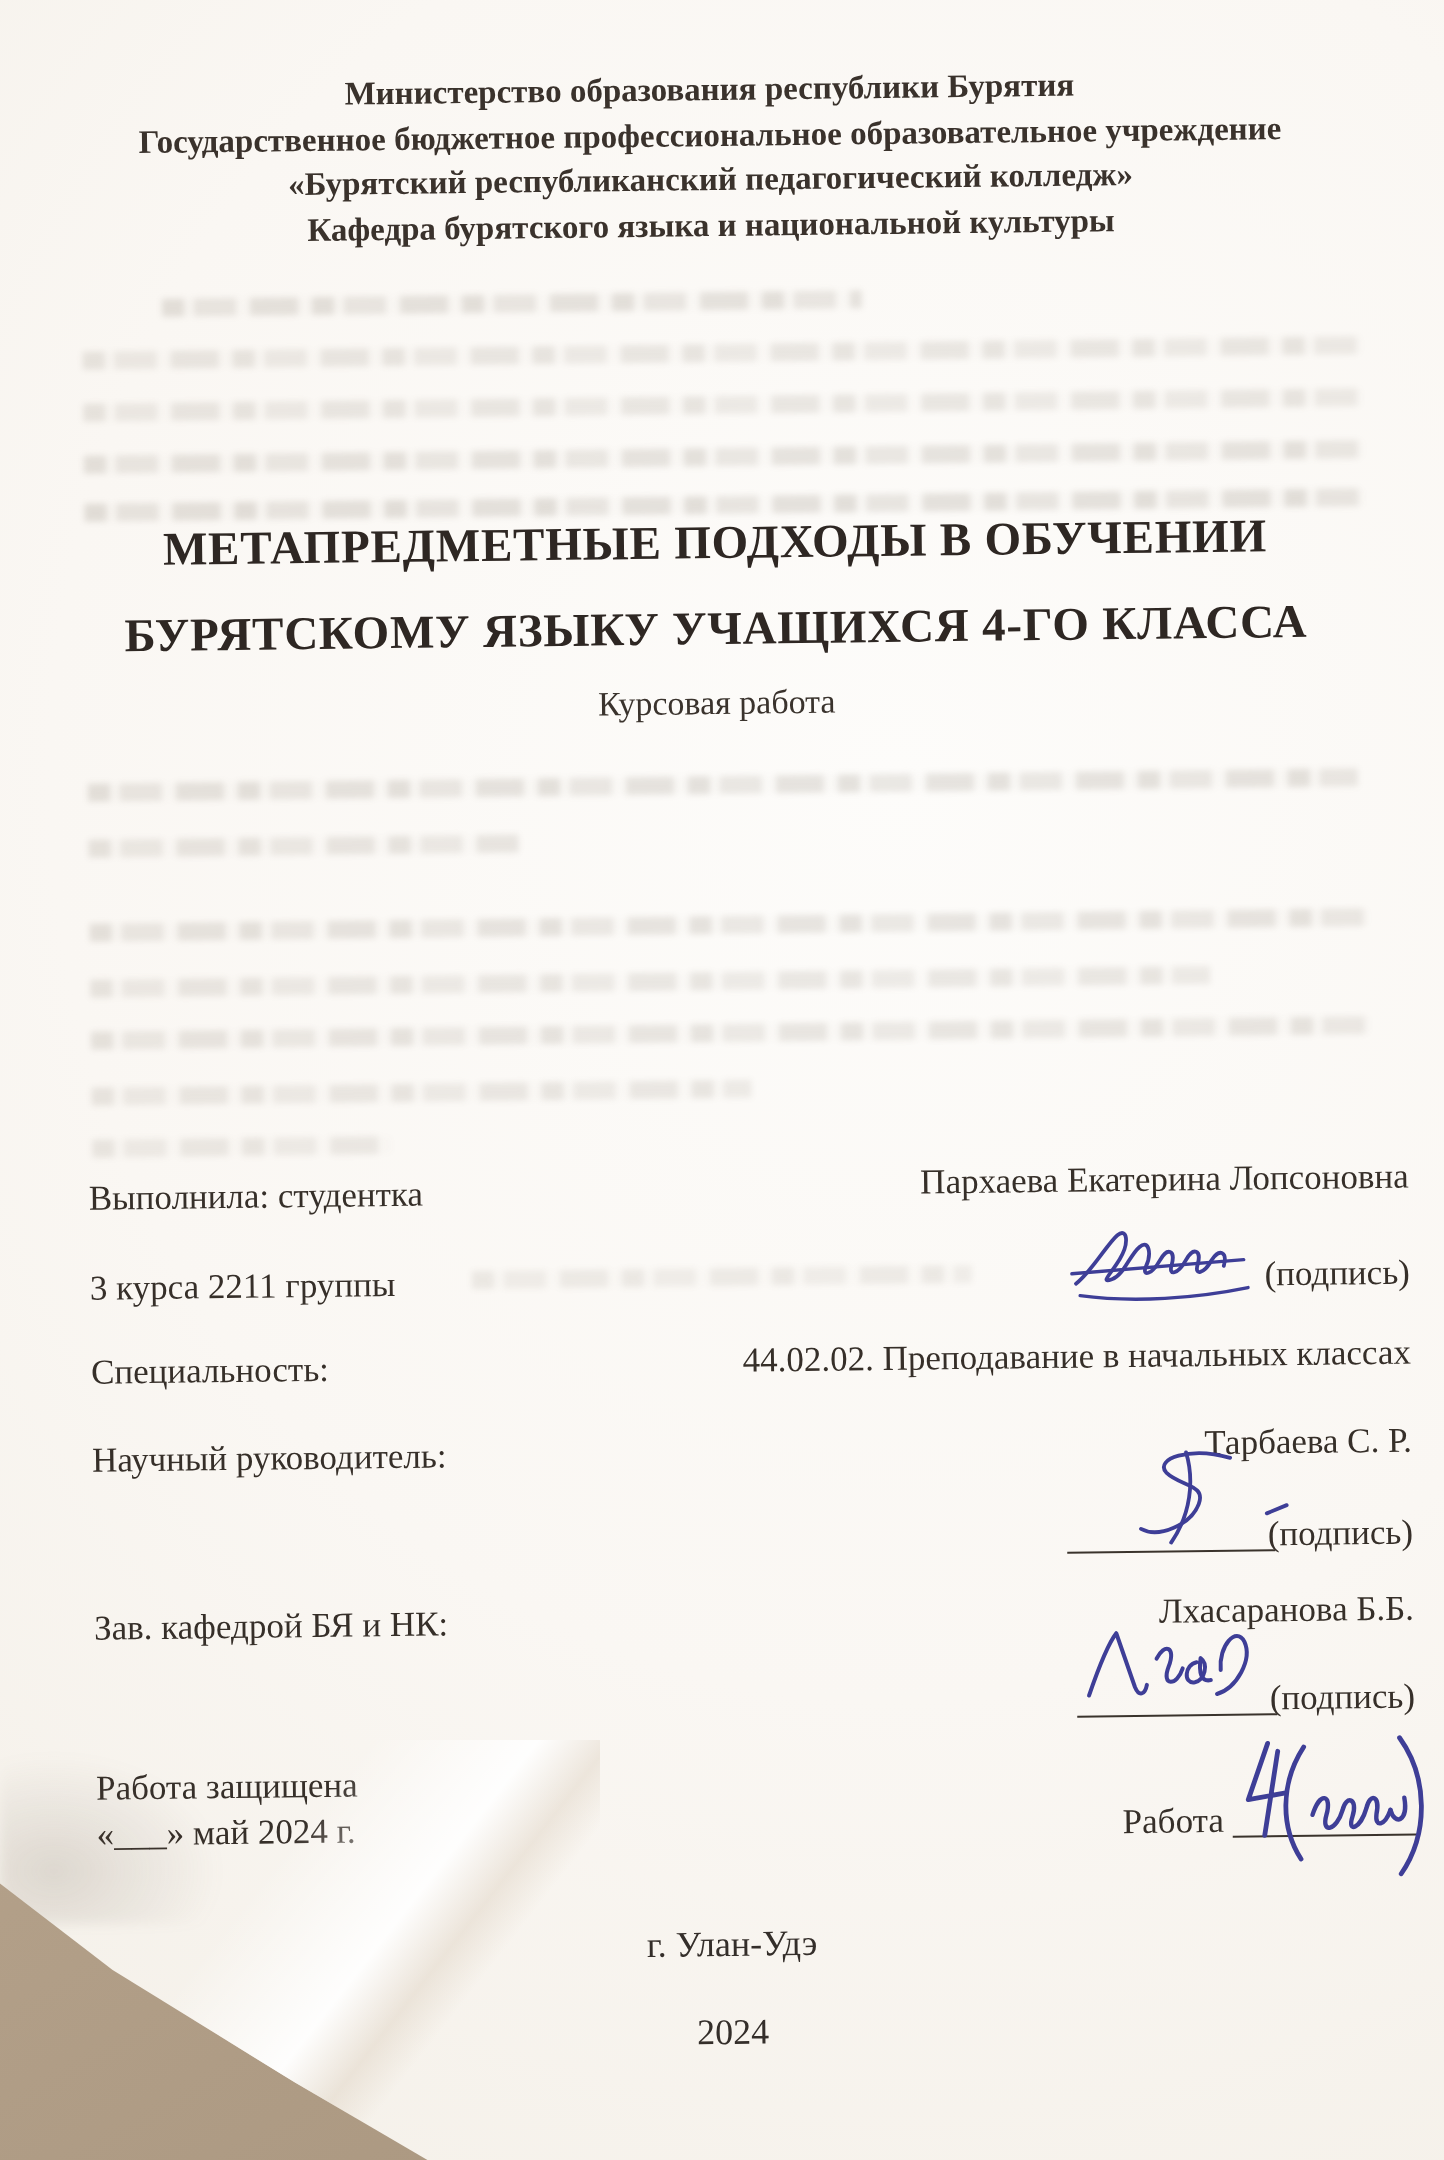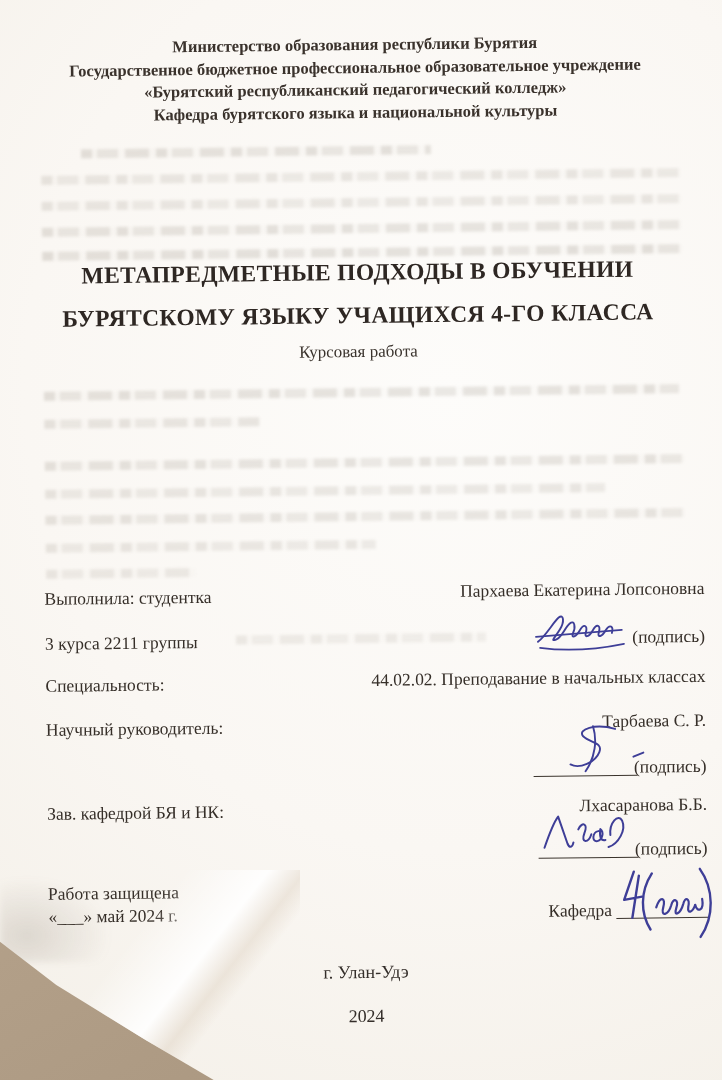--- a/index.html
+++ b/index.html
@@ -122,21 +122,21 @@
           <path stroke-width="2" d="M62 22 C56 23 55 33 61 32 C66 31 68 23 64 20 C63 27 64 32 69 31"></path>
           <path stroke-width="2" d="M74 26 C73 14 82 4 86 12 C90 21 82 35 72 38"></path>
         </svg>
       </span><span>(подпись)</span>
     </div>
 
     <div class="rowL" style="top:880px;">Работа защищена</div>
     <div class="rowL" style="top:903px;">«___» май 2024 г.</div>
 
     <div class="rowR" style="top:903px;">
-      <span>Кафедра</span>
+      <span>Работа</span>
       <span class="sigwrap" style="width:92px;height:16px;">
         <span class="uline" style="width:92px;position:absolute;left:0;top:0;"></span>
         <svg class="ink" width="104" height="82" viewBox="0 0 104 82" style="position:absolute;left:-4px;top:-38px;">
           <path stroke-width="2.4" d="M22 6 L12 34 L30 31 M27 10 L20 52"></path>
           <path stroke-width="2.4" d="M40 8 C28 26 28 48 38 64"></path>
           <path stroke-width="2.2" d="M44 42 C48 30 54 32 51 42 C48 52 56 50 59 40 C61 32 67 34 64 43 C61 52 68 49 71 39 C73 31 78 33 76 42 C75 49 80 48 83 40"></path>
           <path stroke-width="2.2" d="M83 40 C85 48 92 46 90 34"></path>
           <path stroke-width="2.4" d="M88 4 C102 24 102 52 88 72"></path>
         </svg>
       </span>

